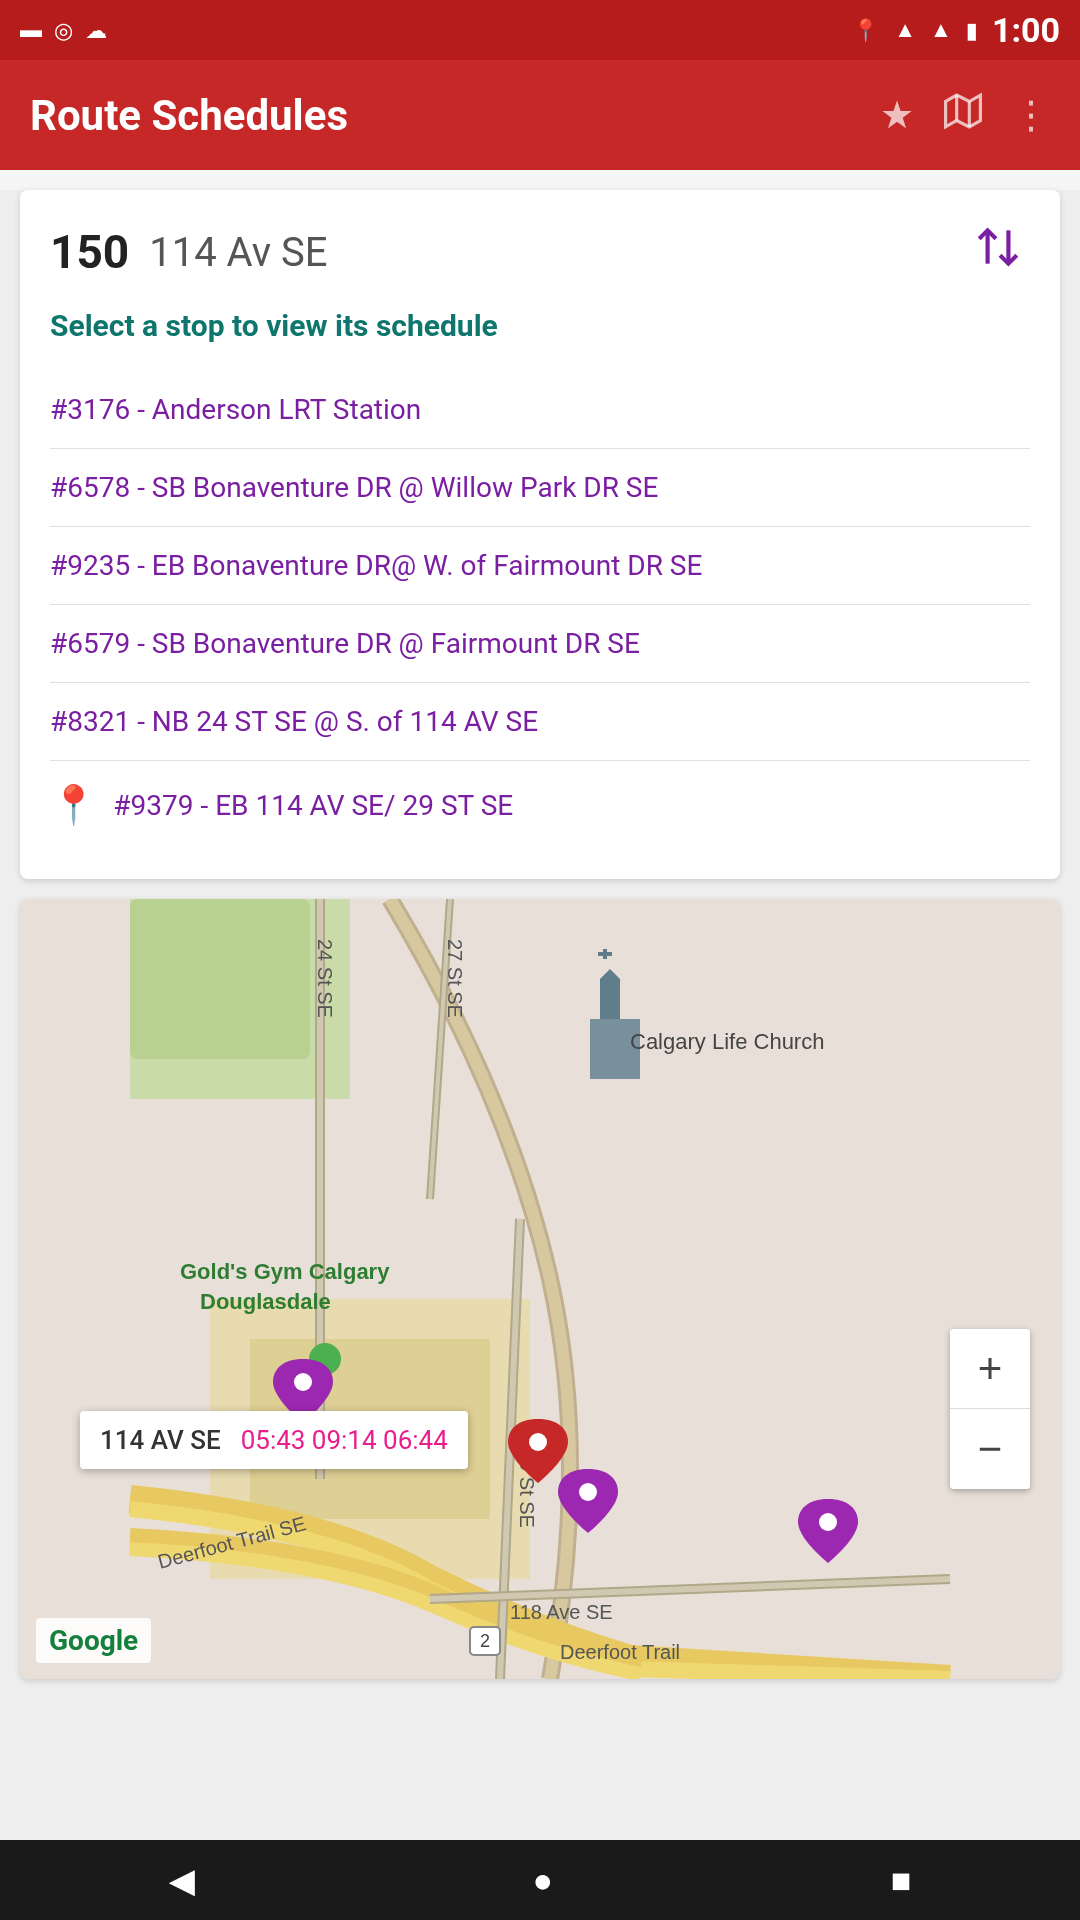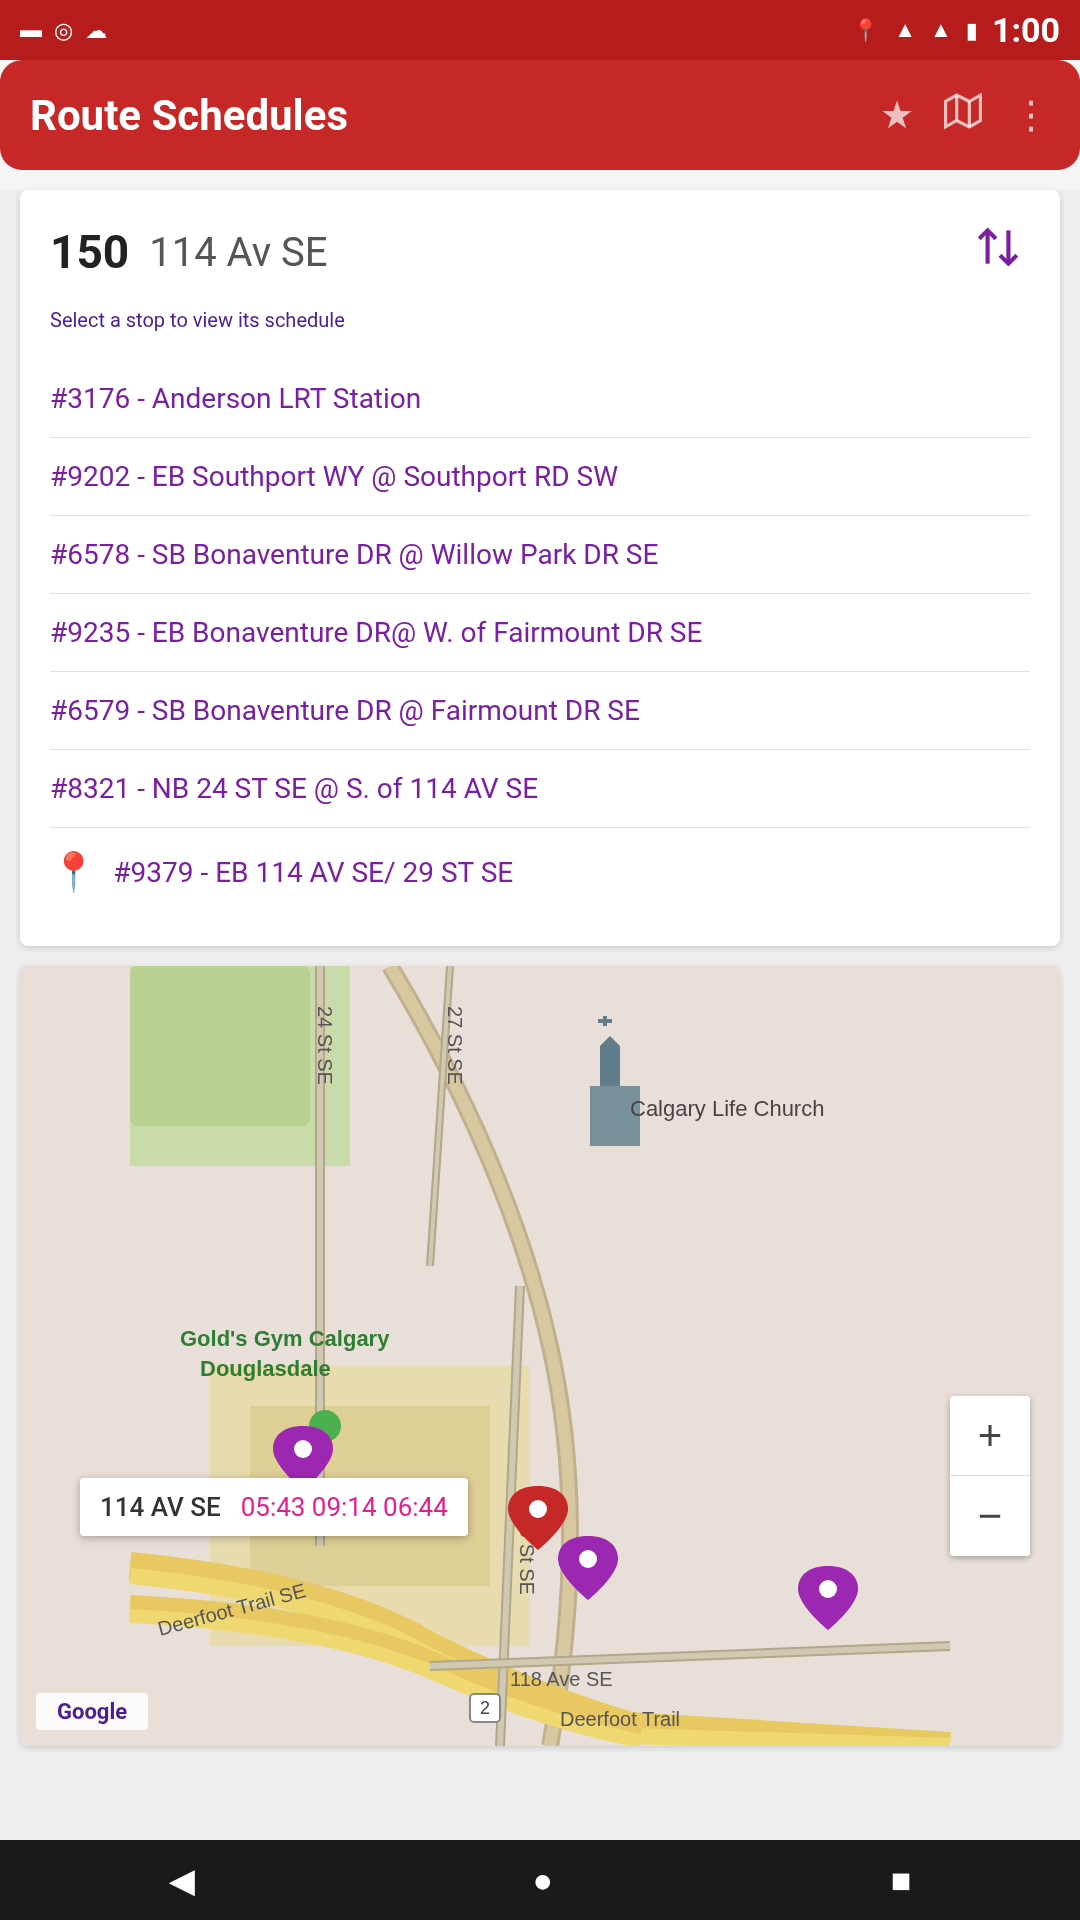--- a/index.html
+++ b/index.html
@@ -43,21 +43,20 @@
     }
 
     
     .app-bar {
       width: 100%;
       height: 110px;
       background: #c62828;
       display: flex;
       align-items: center;
       padding: 0 30px;
-      border-radius: 22px;
     }
     .app-bar-title {
       color: white;
       font-size: 42px;
       font-weight: bold;
       flex: 1;
     }
     .app-bar-actions {
       display: flex;
       gap: 30px;
@@ -107,23 +106,24 @@
       align-items: center;
       justify-content: center;
       cursor: pointer;
     }
     .direction-icon {
       font-size: 40px;
       color: #7b1fa2;
     }
 
     .select-hint {
-      font-size: 20px;
-      color: #4c1d95;
+      font-size: 30px;
+      color: #0f766e;
       margin-bottom: 28px;
+      font-weight: bold;
     }
 
     .stop-list {
       list-style: none;
     }
     .stop-item {
       padding: 22px 0;
       border-bottom: 1px solid #e0e0e0;
       font-size: 28px;
       color: #7b1fa2;
@@ -203,24 +203,24 @@
     }
     .zoom-btn:first-child {
       border-bottom: 1px solid #ddd;
     }
 
     .google-logo {
       position: absolute;
       bottom: 16px;
       left: 16px;
       background: rgba(255,255,255,0.85);
-      padding: 6px 21px;
+      padding: 6px 13px;
       border-radius: 4px;
-      font-size: 22px;
-      color: #4c1d95;
+      font-size: 28px;
+      color: #15803d;
       font-weight: bold;
     }
 
     
     .nav-bar {
       position: fixed;
       bottom: 0;
       width: 1080px;
       height: 80px;
       background: #1a1a1a;
@@ -290,23 +290,20 @@
       </div>
     </div>
 
     <p class="select-hint">Select a stop to view its schedule</p>
 
     <ul class="stop-list">
       <li class="stop-item">
         <span>#3176 - Anderson LRT Station</span>
       </li>
       <li class="stop-item">
-        <span>#9202 - EB Southport WY @ Southport RD SW</span>
-      </li>
-      <li class="stop-item">
         <span>#6578 - SB Bonaventure DR @ Willow Park DR SE</span>
       </li>
       <li class="stop-item">
         <span>#9235 - EB Bonaventure DR@ W. of Fairmount DR SE</span>
       </li>
       <li class="stop-item">
         <span>#6579 - SB Bonaventure DR @ Fairmount DR SE</span>
       </li>
       <li class="stop-item">
         <span>#8321 - NB 24 ST SE @ S. of 114 AV SE</span>

